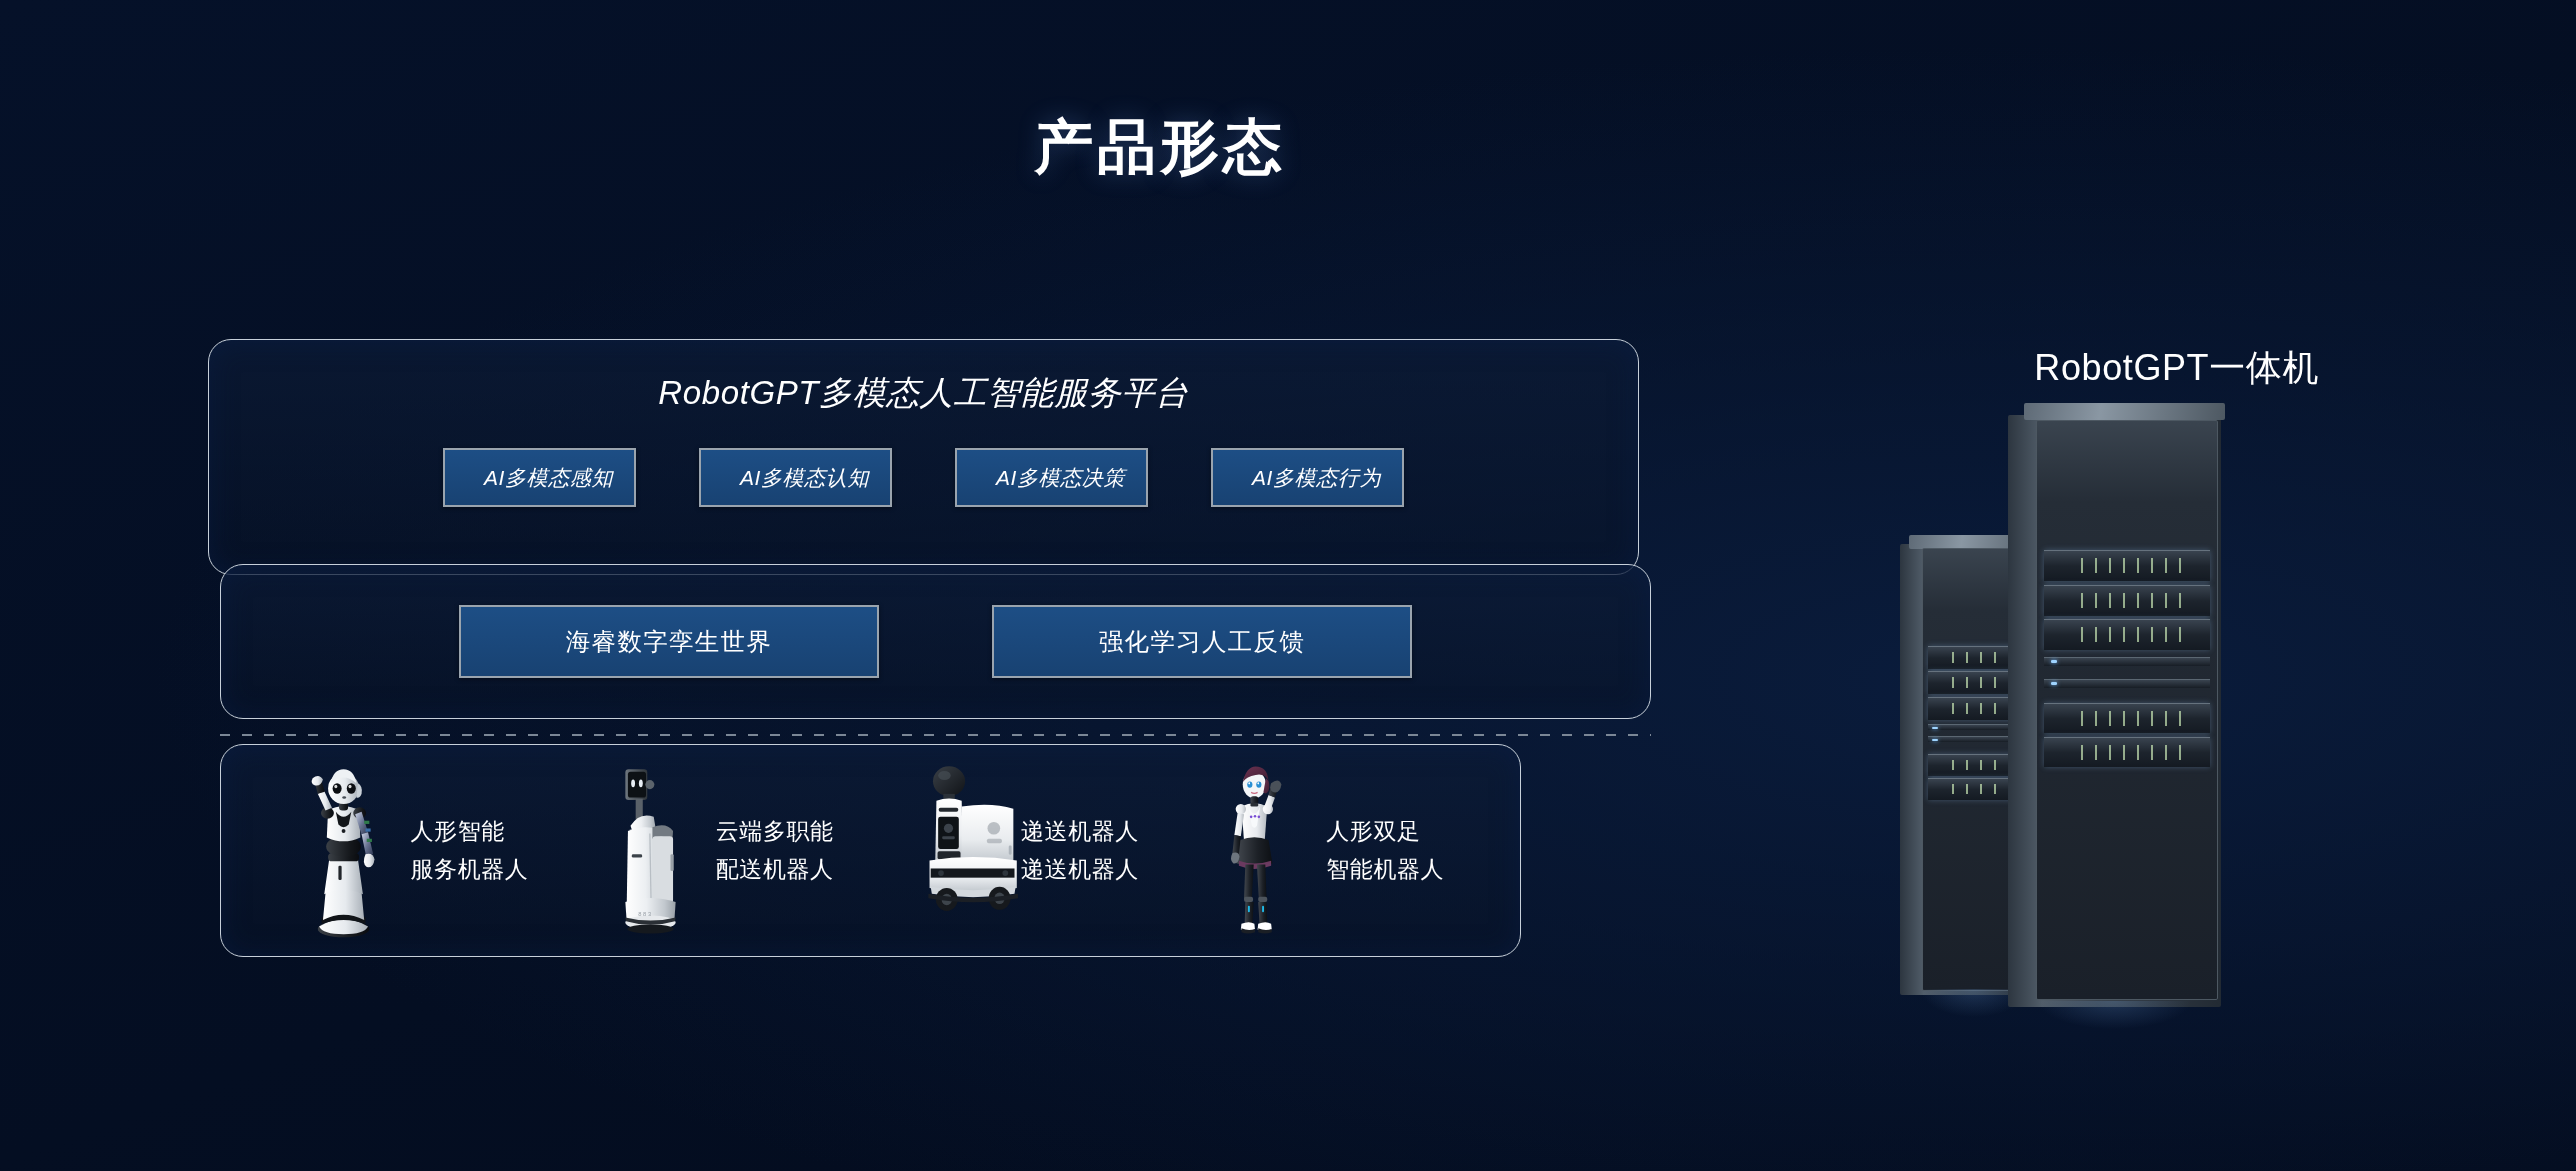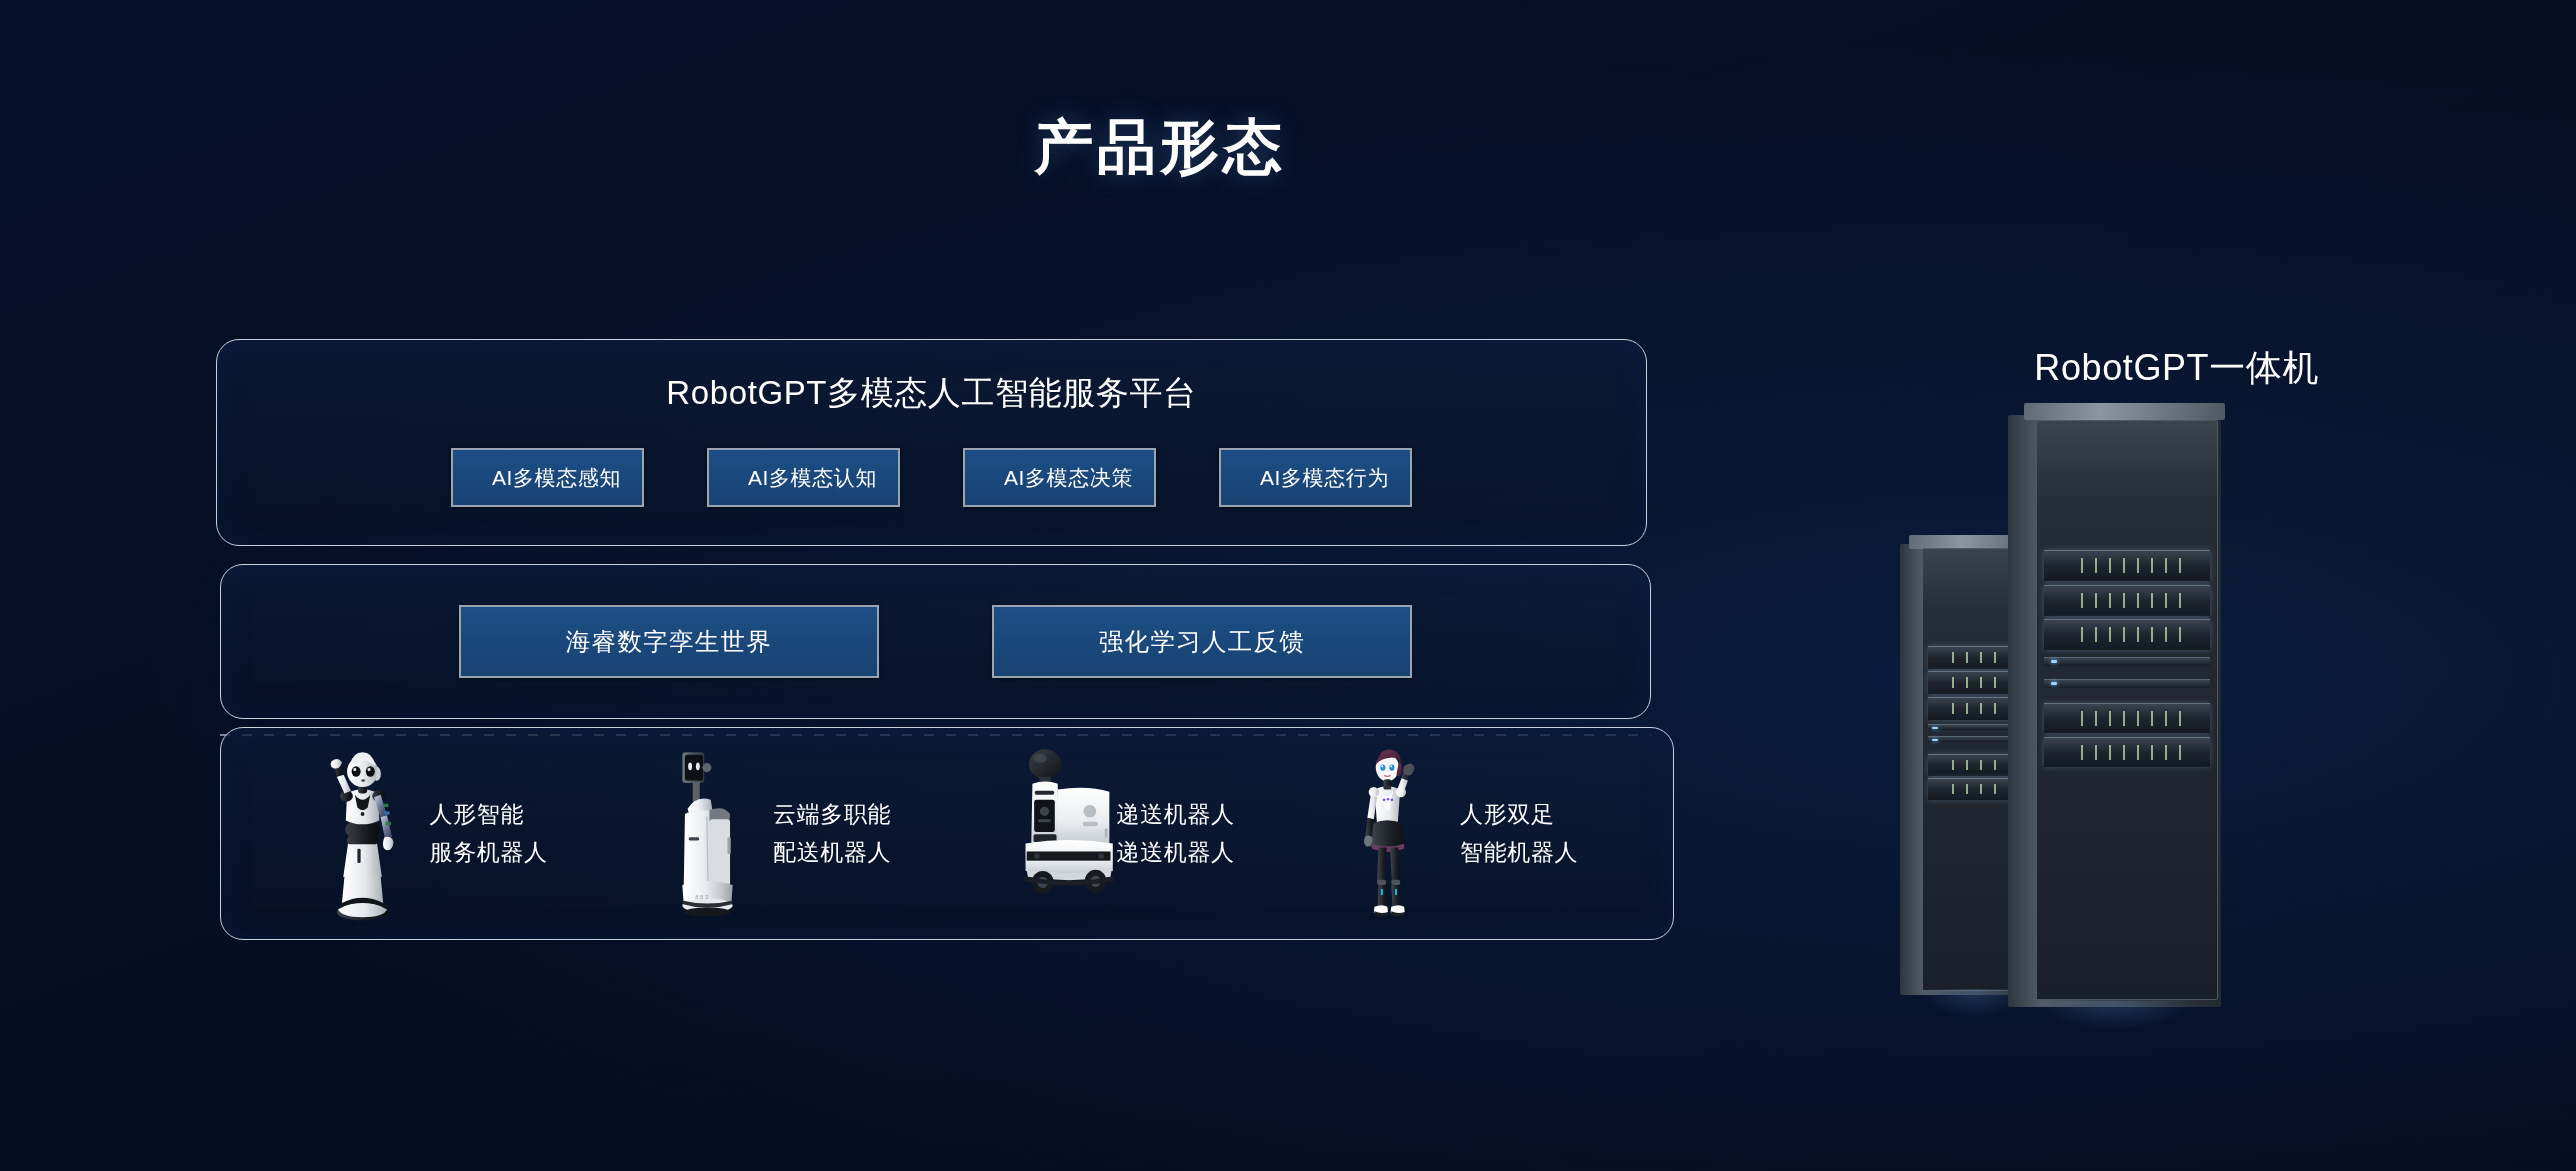--- a/index.html
+++ b/index.html
@@ -31,23 +31,23 @@
 
   
   .panel {
     position:absolute;
     border:1.3px solid #c7d0da;
     border-radius:23px;
     background:linear-gradient(180deg,rgba(12,27,54,.72) 0%,rgba(7,18,38,.55) 100%);
     box-shadow:0 0 27px rgba(10,30,70,.55) inset;
   }
 
-  #panel-platform { left:216px; top:339px; width:1431px; height:207px; }
+  #panel-platform { left:208px; top:339px; width:1431px; height:236px;font-style:italic; }
   #panel-engine   { left:220px; top:564px; width:1431px; height:155px; }
-  #panel-robots   { left:220px; top:727px; width:1454px; height:213px; }
+  #panel-robots   { left:220px; top:744px; width:1301px; height:213px; }
 
   
   #platform-title {
     position:absolute; left:0; top:31px; width:100%;
     text-align:center; font-size:33px; font-weight:400; letter-spacing:0.6px;
     color:#ffffff;
   }
   #platform-chips {
     position:absolute; left:0; top:108px; width:100%;
     display:flex; justify-content:center; gap:63px;

